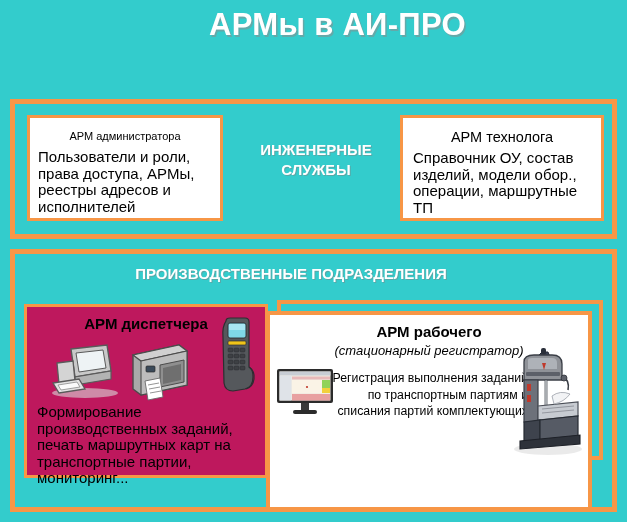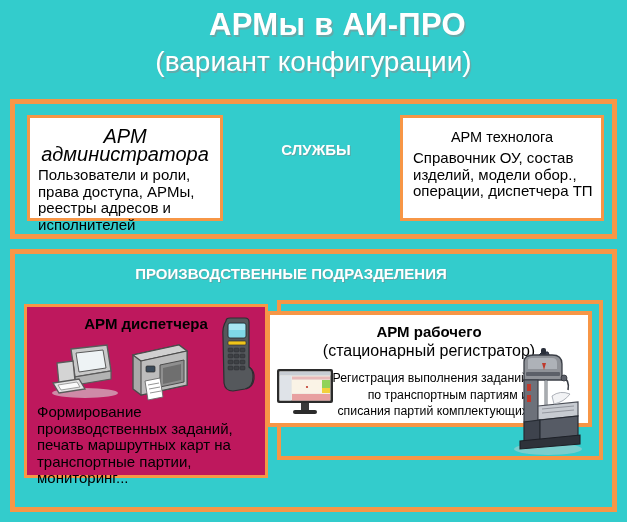--- a/index.html
+++ b/index.html
@@ -117,43 +117,42 @@
     left: 277px;
     width: 326px;
     height: 160px;
     border: 4px solid #f79646;
     background: transparent;
   }
   #card-worker {
     top: 311px;
     left: 266px;
     width: 326px;
-    height: 116px;
+    height: 200px;
     background: #ffffff;
     border: 4px solid #f79646;
   }
 
   
   .card-title {
     font-size: 14.5px;
     color: #000000;
     text-align: center;
     line-height: 18px;
   }
   .card-title.bold { font-weight: bold; }
   .card-body {
     font-size: 15px;
     color: #000000;
     line-height: 16.5px;
   }
 
   #card-admin .card-title {
     margin: 9px 0 4px 0;
-    font-size: 20px;
-    font-style: italic;
+    font-size: 11px;
   }
   #card-admin .card-body {
     margin: 0 6px 0 8px;
     text-align: left;
   }
   #card-technologist .card-title {
     margin: 10px 0 4px 0;
   }
   #card-technologist .card-body {
     margin: 0 8px 0 10px;
@@ -176,21 +175,22 @@
   }
 
   #card-worker .card-title.t1 {
     margin: 8px 0 0 0;
     font-weight: bold;
     font-size: 15px;
   }
   #card-worker .card-title.t2 {
     margin: 1px 0 0 0;
     font-weight: normal;
-    font-size: 16px;
+    font-size: 13px;
+    font-style: italic;
   }
   .worker-row {
     position: relative;
     margin-top: 4px;
     height: 100px;
   }
   .worker-text {
     position: absolute;
     left: 62px;
     top: 6px;
@@ -202,37 +202,37 @@
   }
 
   
   .icon-abs { position: absolute; }
 </style>
 </head>
 <body>
 
 <div class="title-block">
   <div class="title-line1">АРМы в АИ-ПРО</div>
-  <div class="title-line2">(вариант конфигурации)</div>
 </div>
 
 <div class="frame" id="section-engineering"></div>
 
 <div class="frame" id="card-admin">
   <div class="card-title">АРМ администратора</div>
   <div class="card-body">Пользователи и роли, права доступа, АРМы, реестры адресов и исполнителей</div>
 </div>
 
 <div class="engineering-label">
+  <div>ИНЖЕНЕРНЫЕ</div>
   <div>СЛУЖБЫ</div>
 </div>
 
 <div class="frame" id="card-technologist">
   <div class="card-title">АРМ технолога</div>
-  <div class="card-body">Справочник ОУ, состав изделий, модели обор., операции, диспетчера ТП</div>
+  <div class="card-body">Справочник ОУ, состав изделий, модели обор., операции, маршрутные ТП</div>
 </div>
 
 <div class="frame" id="section-production"></div>
 
 <div class="production-label">ПРОИЗВОДСТВЕННЫЕ ПОДРАЗДЕЛЕНИЯ</div>
 
 <div class="frame" id="card-dispatcher">
   <div class="card-title bold">АРМ диспетчера</div>
 
   <div class="dispatcher-icons">

